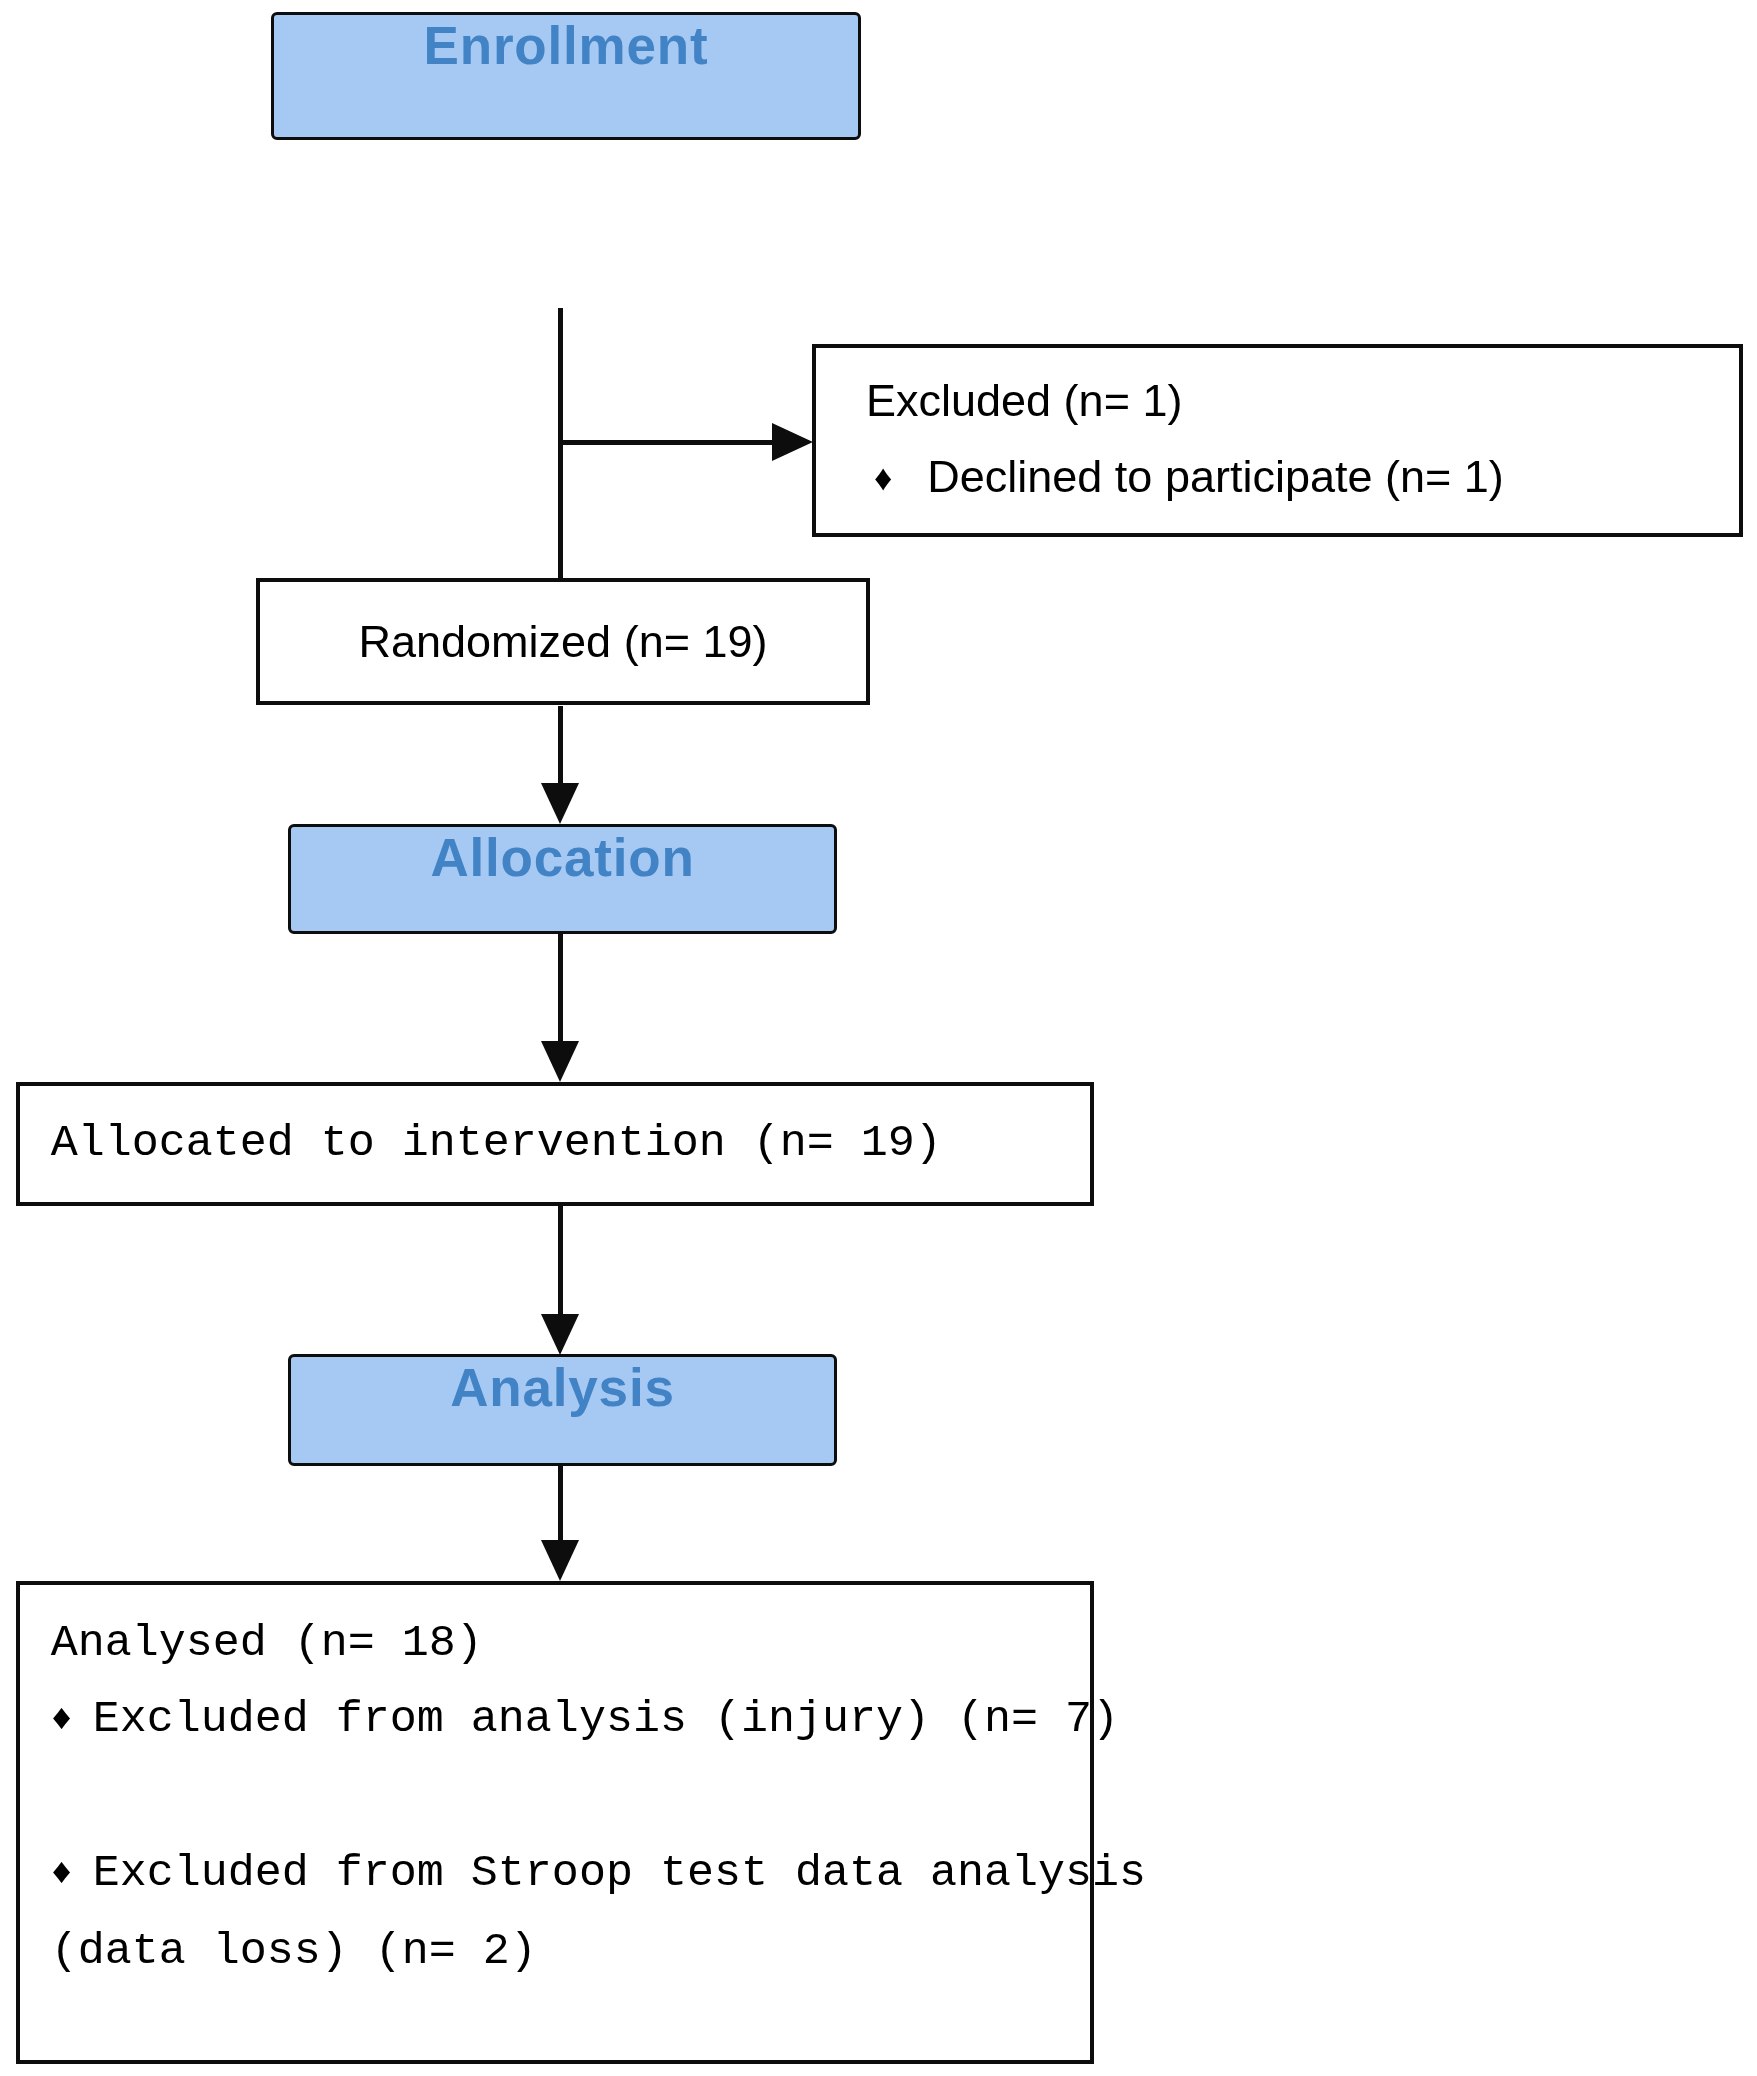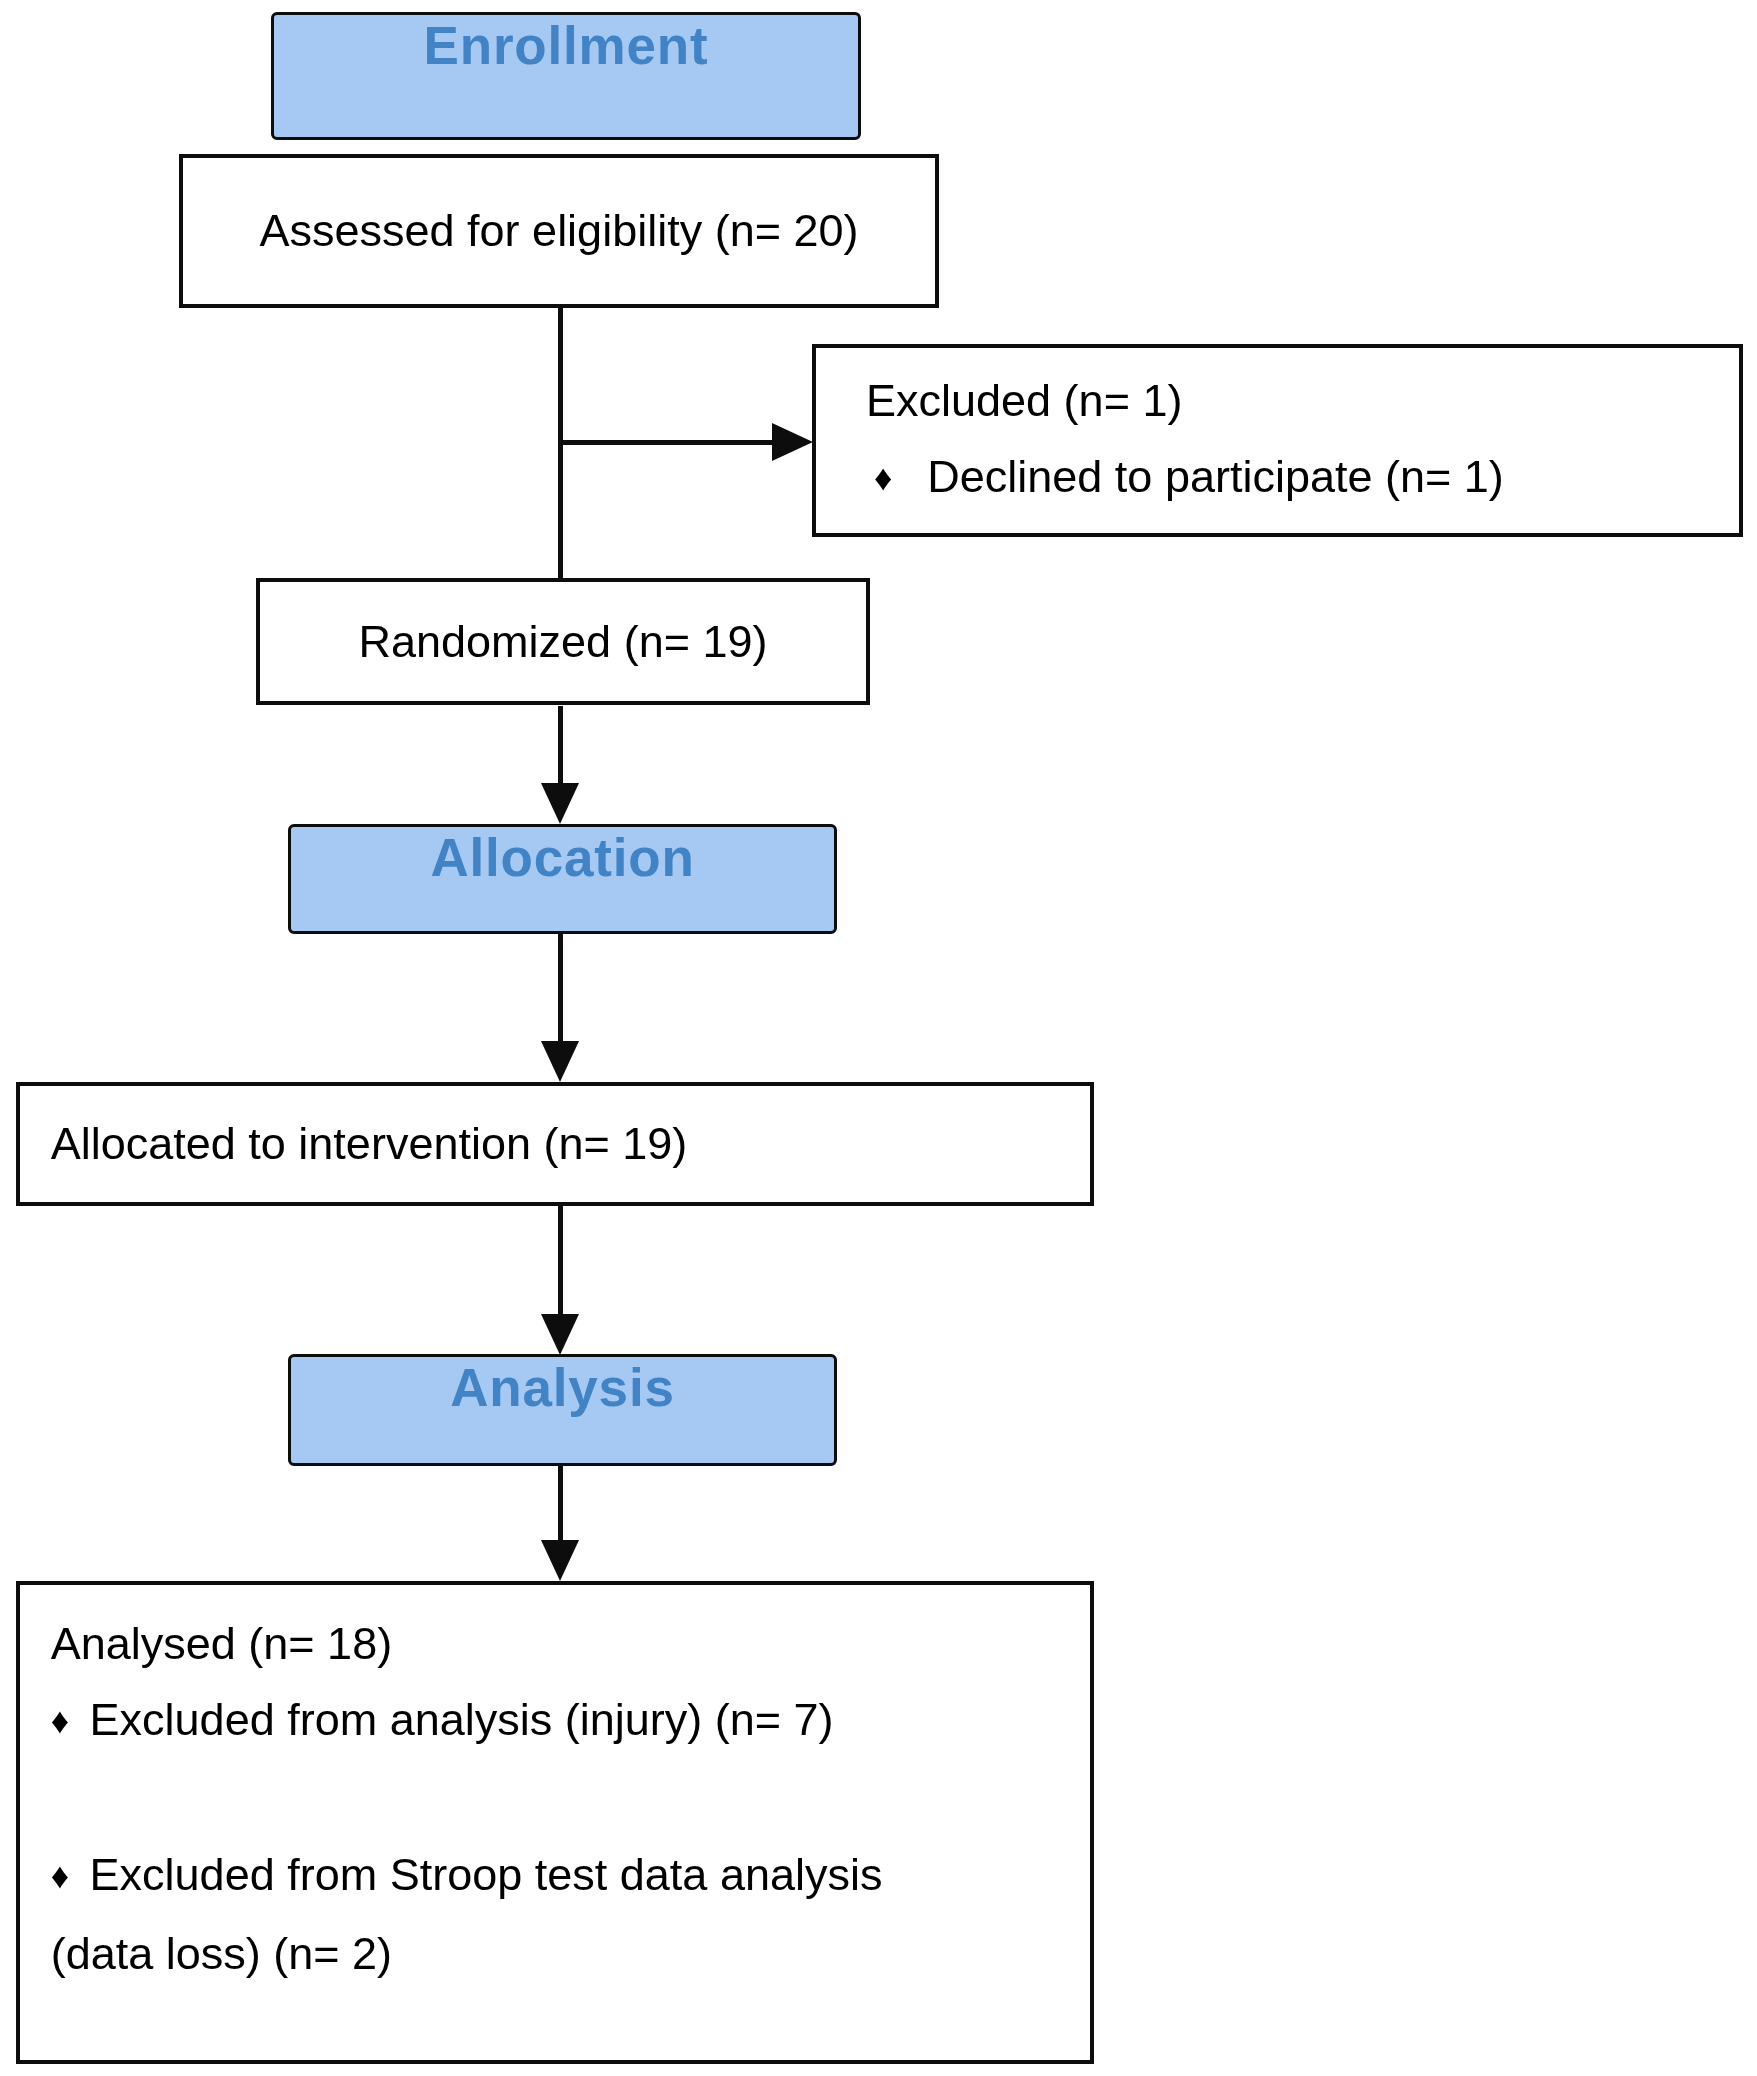--- a/index.html
+++ b/index.html
@@ -44,21 +44,21 @@
     flex-direction: column;
     justify-content: center;
   }
   .flowbox.center-text { align-items: center; }
   .body-text {
     font-size: 45px;
     color: #000000;
     line-height: 76px;
     white-space: nowrap;
   }
-  .pad-left { padding-left: 31px; }
+  .pad-left { padding-left: 31px; font-family: Liberation Mono, monospace; }
   .excl-pad { padding-left: 50px; }
   .bullet-row { display: flex; align-items: baseline; }
   .bullet-glyph {
     font-size: 36px;
     margin-right: 20.5px;
     position: relative;
     top: -1.6px;
   }
   .bullet-glyph.wide-gap { margin-left: 7.9px; margin-right: 35px; }
   .spacer-line { height: 76px; }
@@ -93,23 +93,20 @@
 </style>
 </head>
 <body>
 
 <div id="canvas">
 
   <div class="stage" style="left:271px; top:11.8px; width:590px; height:128px;">
     <span class="stage-label">Enrollment</span>
   </div>
 
-  <div class="flowbox center-text" style="left:179px; top:154px; width:760px; height:154px;">
-    <span class="body-text">Assessed for eligibility (n= 20)</span>
-  </div>
 
   <div class="vline" style="left:558px; top:308px; height:271px;"></div>
 
   <div class="hline" style="left:560px; top:440px; width:214px;"></div>
   <div class="arrowhead-right" style="left:772px; top:423px;"></div>
 
   <div class="flowbox excl-pad" style="left:812px; top:344px; width:931px; height:193px;">
     <span class="body-text">Excluded (n= 1)</span>
     <span class="body-text bullet-row">
       <span class="bullet-glyph wide-gap">♦</span>

